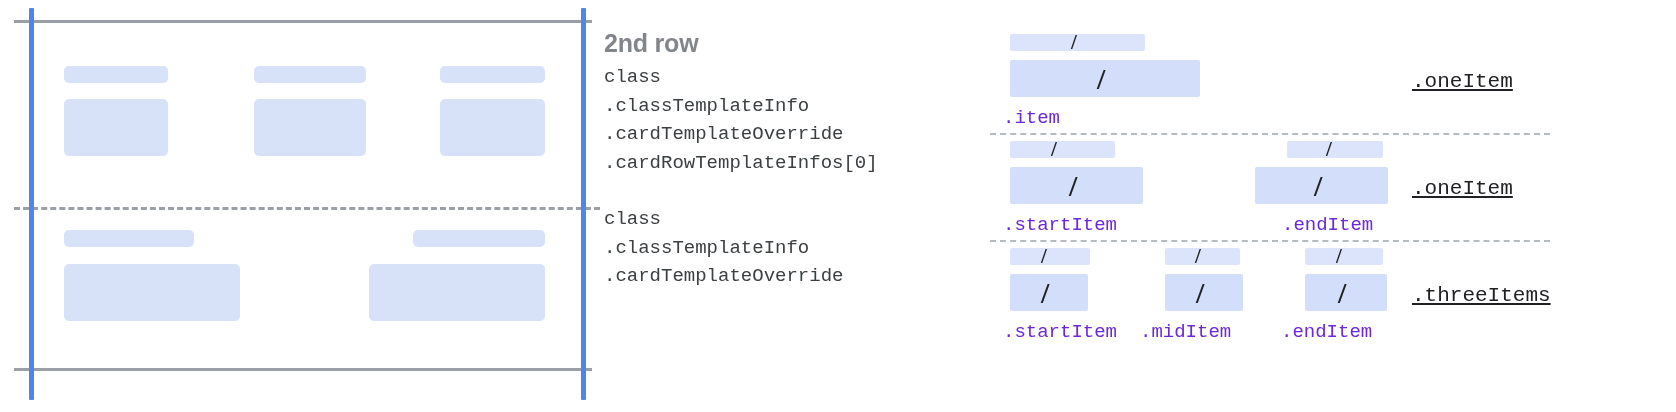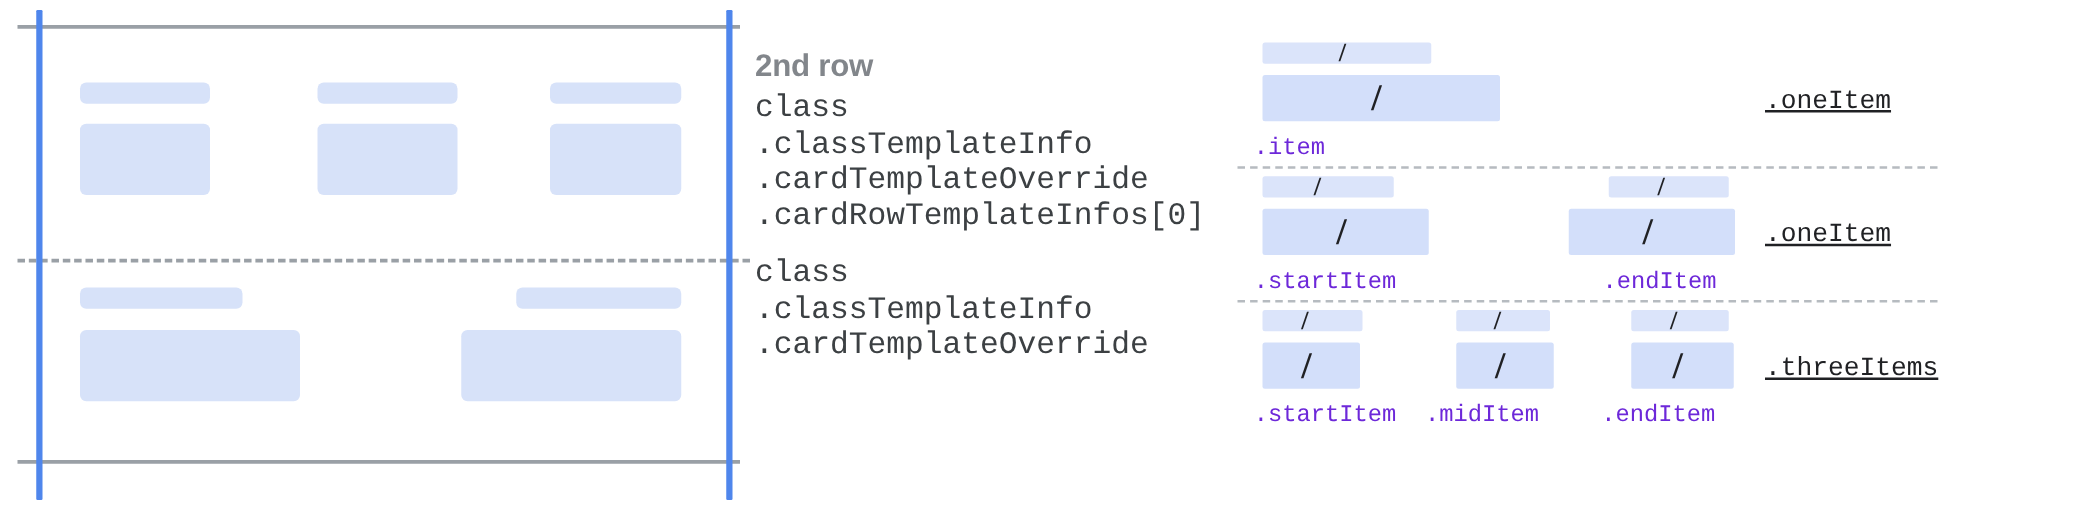--- a/index.html
+++ b/index.html
@@ -52,36 +52,36 @@
   #vline-right { left: 581px; }
 
   .ph {
     position: absolute;
     background: #d7e2f9;
     border-radius: 5px;
   }
 
   
   .text-block { position: absolute; left: 604px; }
-  #block-2nd { top: 36px; }
+  #block-2nd { top: 26px; }
   #block-3rd { top: 205px; }
 
   .row-title {
     font-family: "Liberation Sans", sans-serif;
     font-size: 25px;
     font-weight: bold;
     color: #82868b;
     line-height: 34px;
     letter-spacing: -0.2px;
     margin: 0 0 3px 0;
     white-space: nowrap;
   }
   .code-line {
     font-family: "Liberation Mono", monospace;
-    font-size: 25px;
+    font-size: 19px;
     color: #3c4043;
     line-height: 28.5px;
     white-space: pre;
   }
 
   
   #right-panel {
     position: absolute;
     left: 985px; top: 0;
     width: 691px; height: 412px;

